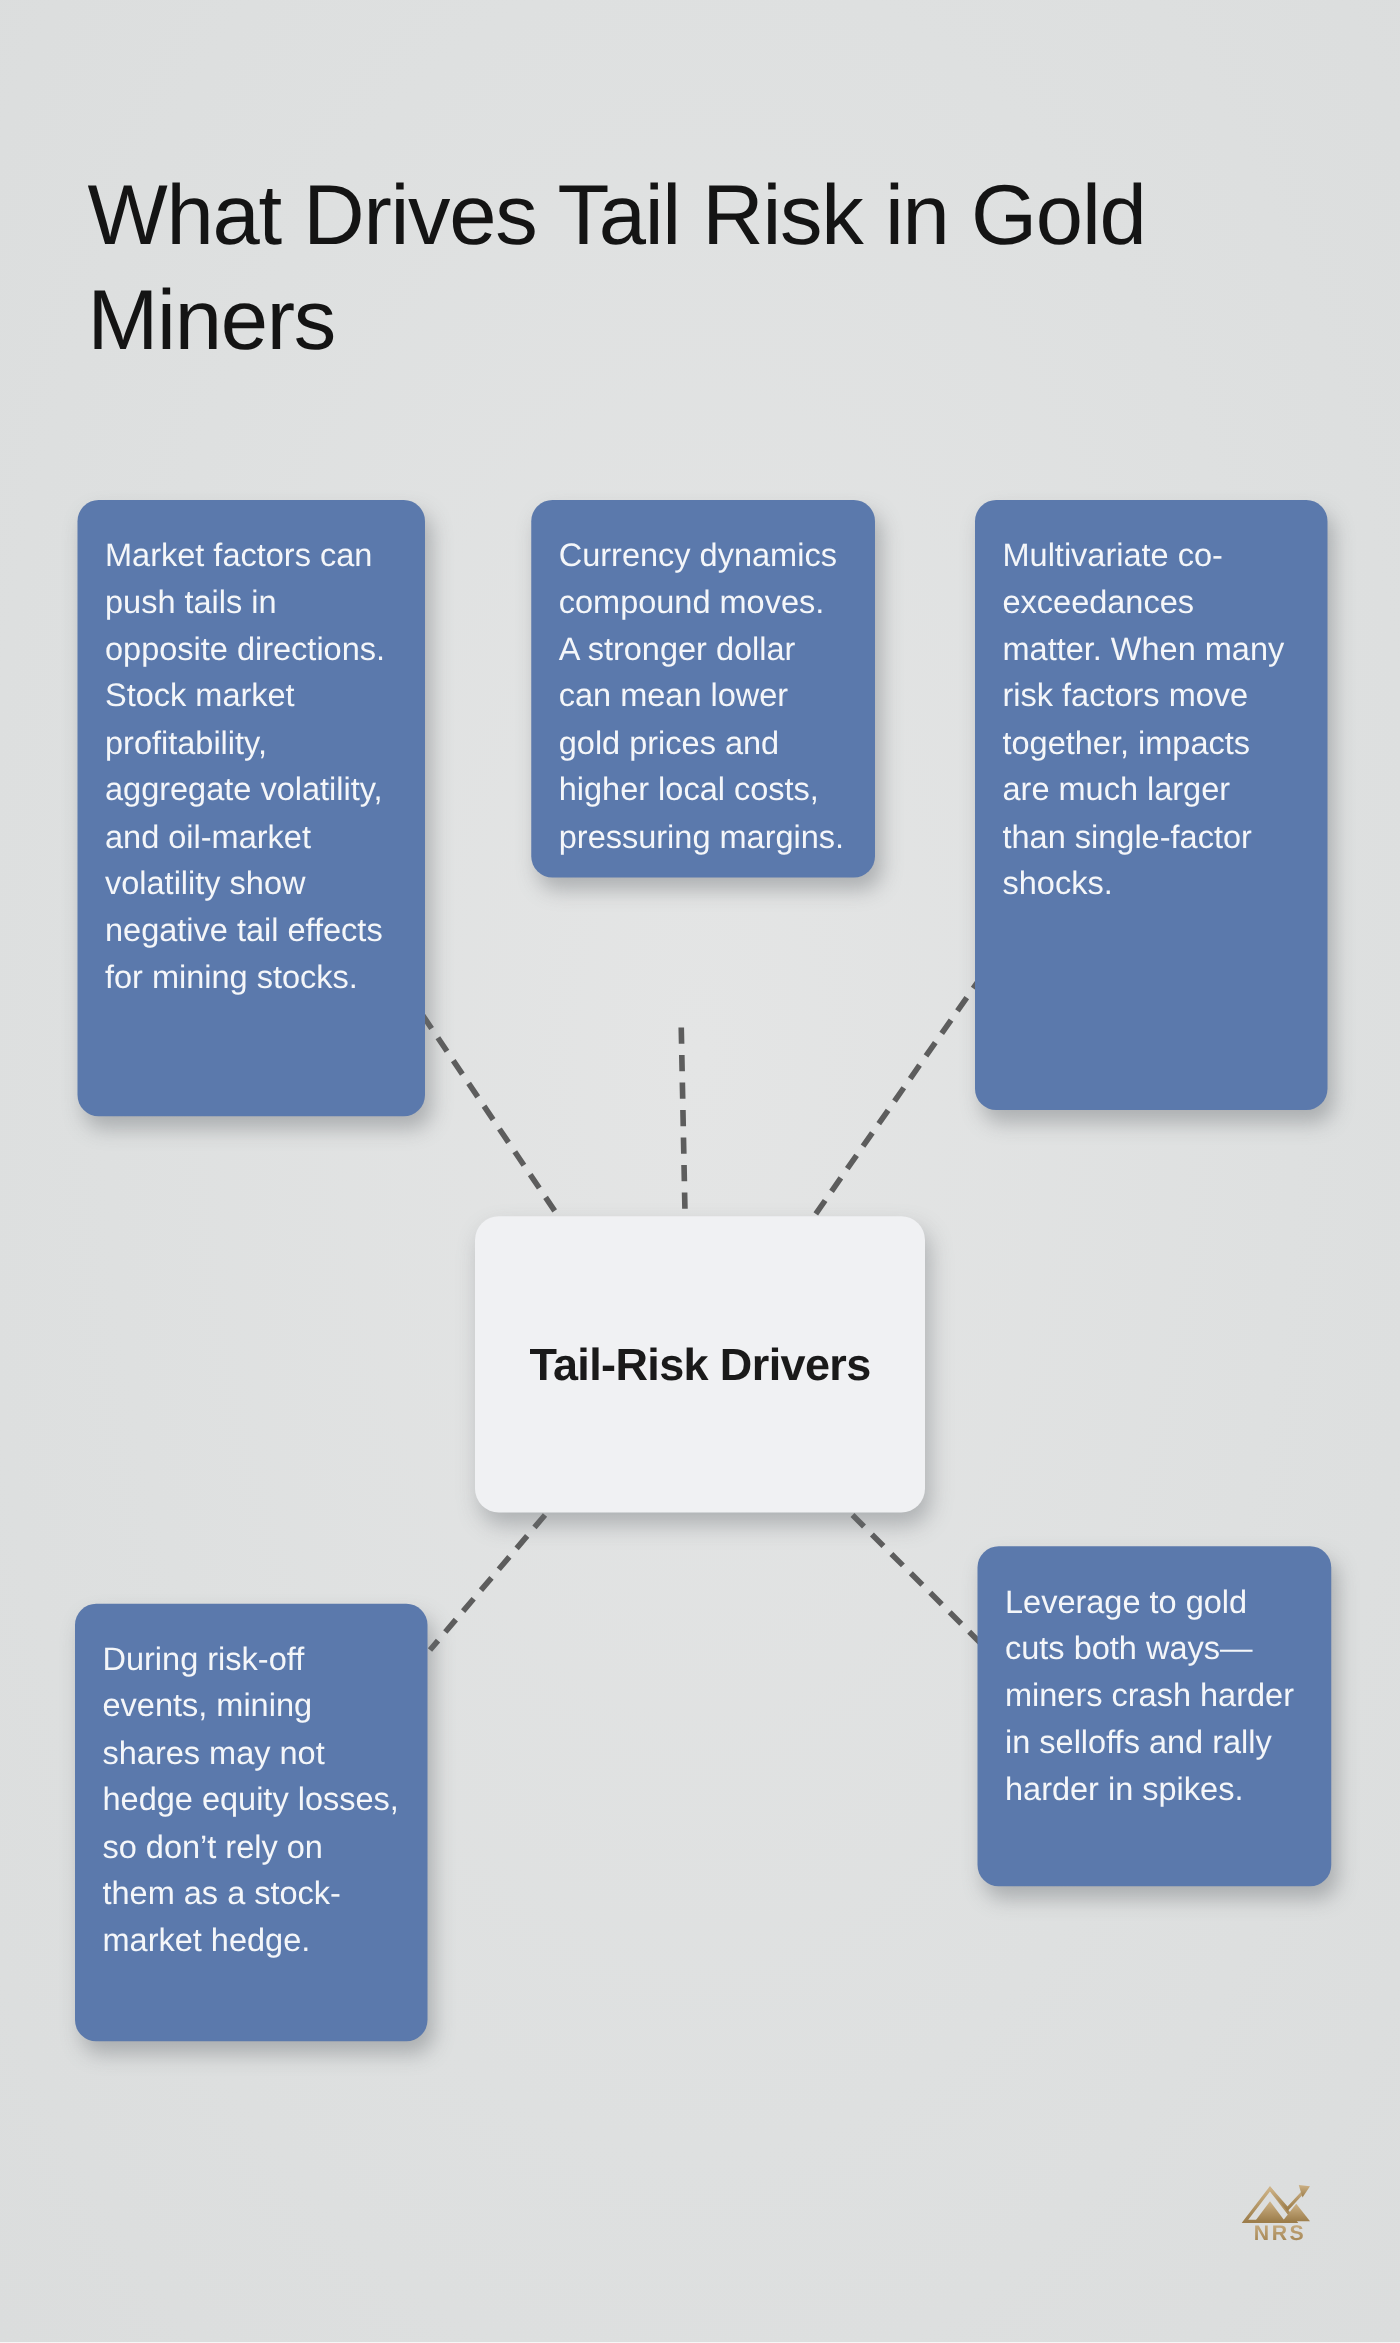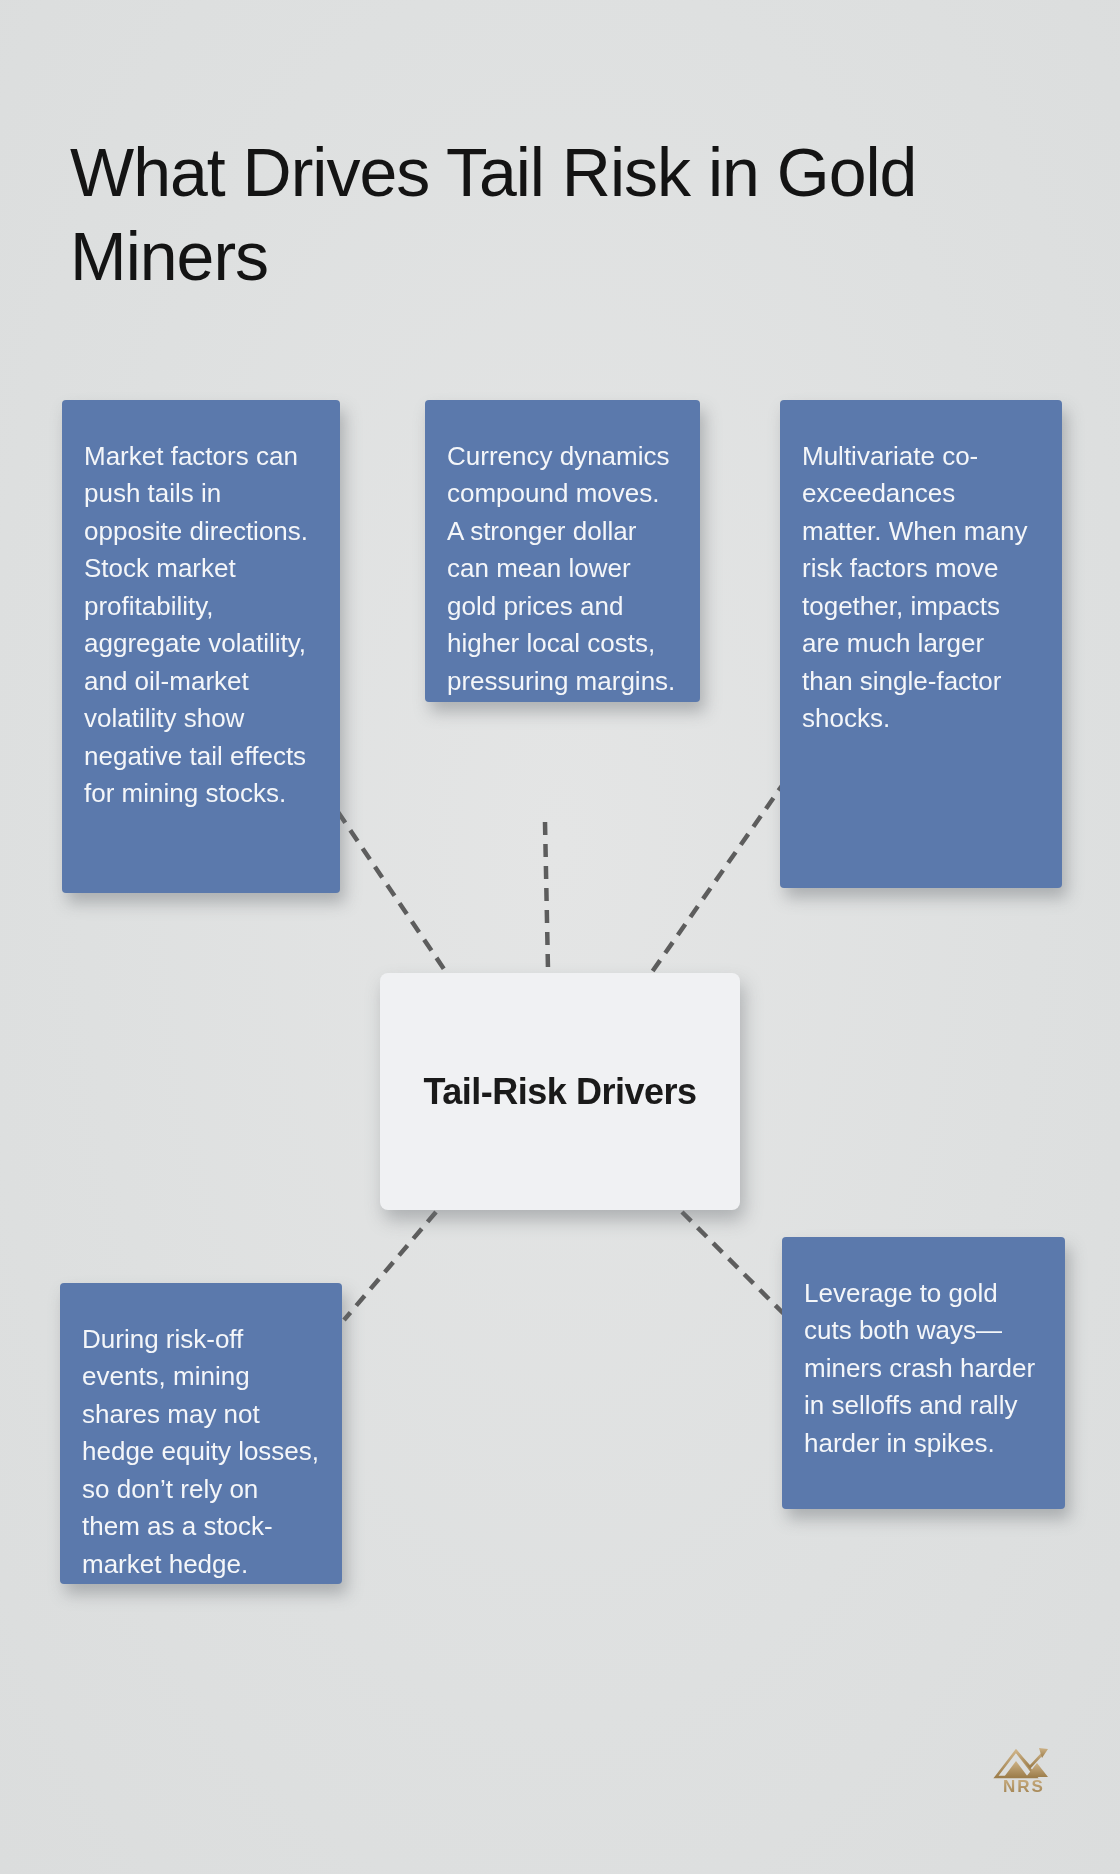--- a/index.html
+++ b/index.html
@@ -34,41 +34,41 @@
   .connectors line {
     stroke: #5d5d5d;
     stroke-width: 4.5;
     stroke-dasharray: 13 9;
   }
 
   .branch-node {
     position: absolute;
     box-sizing: border-box;
     background: #5b79ac;
-    border-radius: 4px;
+    border-radius: 17px;
     box-shadow: 5px 10px 16px rgba(110,115,120,0.45);
-    padding: 38px 22px;
+    padding: 26px 22px;
     color: #f4f6f9;
     font-size: 26px;
     line-height: 1.44;
   }
   .node-1 { left: 62px;  top: 400px;  width: 278px; height: 493px; }
   .node-2 { left: 425px; top: 400px;  width: 275px; height: 302px; }
   .node-3 { left: 780px; top: 400px;  width: 282px; height: 488px; }
-  .node-4 { left: 60px;  top: 1283px; width: 282px; height: 301px; }
+  .node-4 { left: 60px;  top: 1283px; width: 282px; height: 350px; }
   .node-5 { left: 782px; top: 1237px; width: 283px; height: 272px; }
 
   .center-node {
     position: absolute;
     left: 380px;
     top: 973px;
     width: 360px;
     height: 237px;
     background: #f0f1f3;
-    border-radius: 8px;
+    border-radius: 19px;
     box-shadow: 4px 10px 18px rgba(110,115,120,0.45);
     display: flex;
     align-items: center;
     justify-content: center;
   }
   .center-node .label {
     font-size: 36px;
     font-weight: 700;
     letter-spacing: -0.5px;
     color: #1a1a1a;

